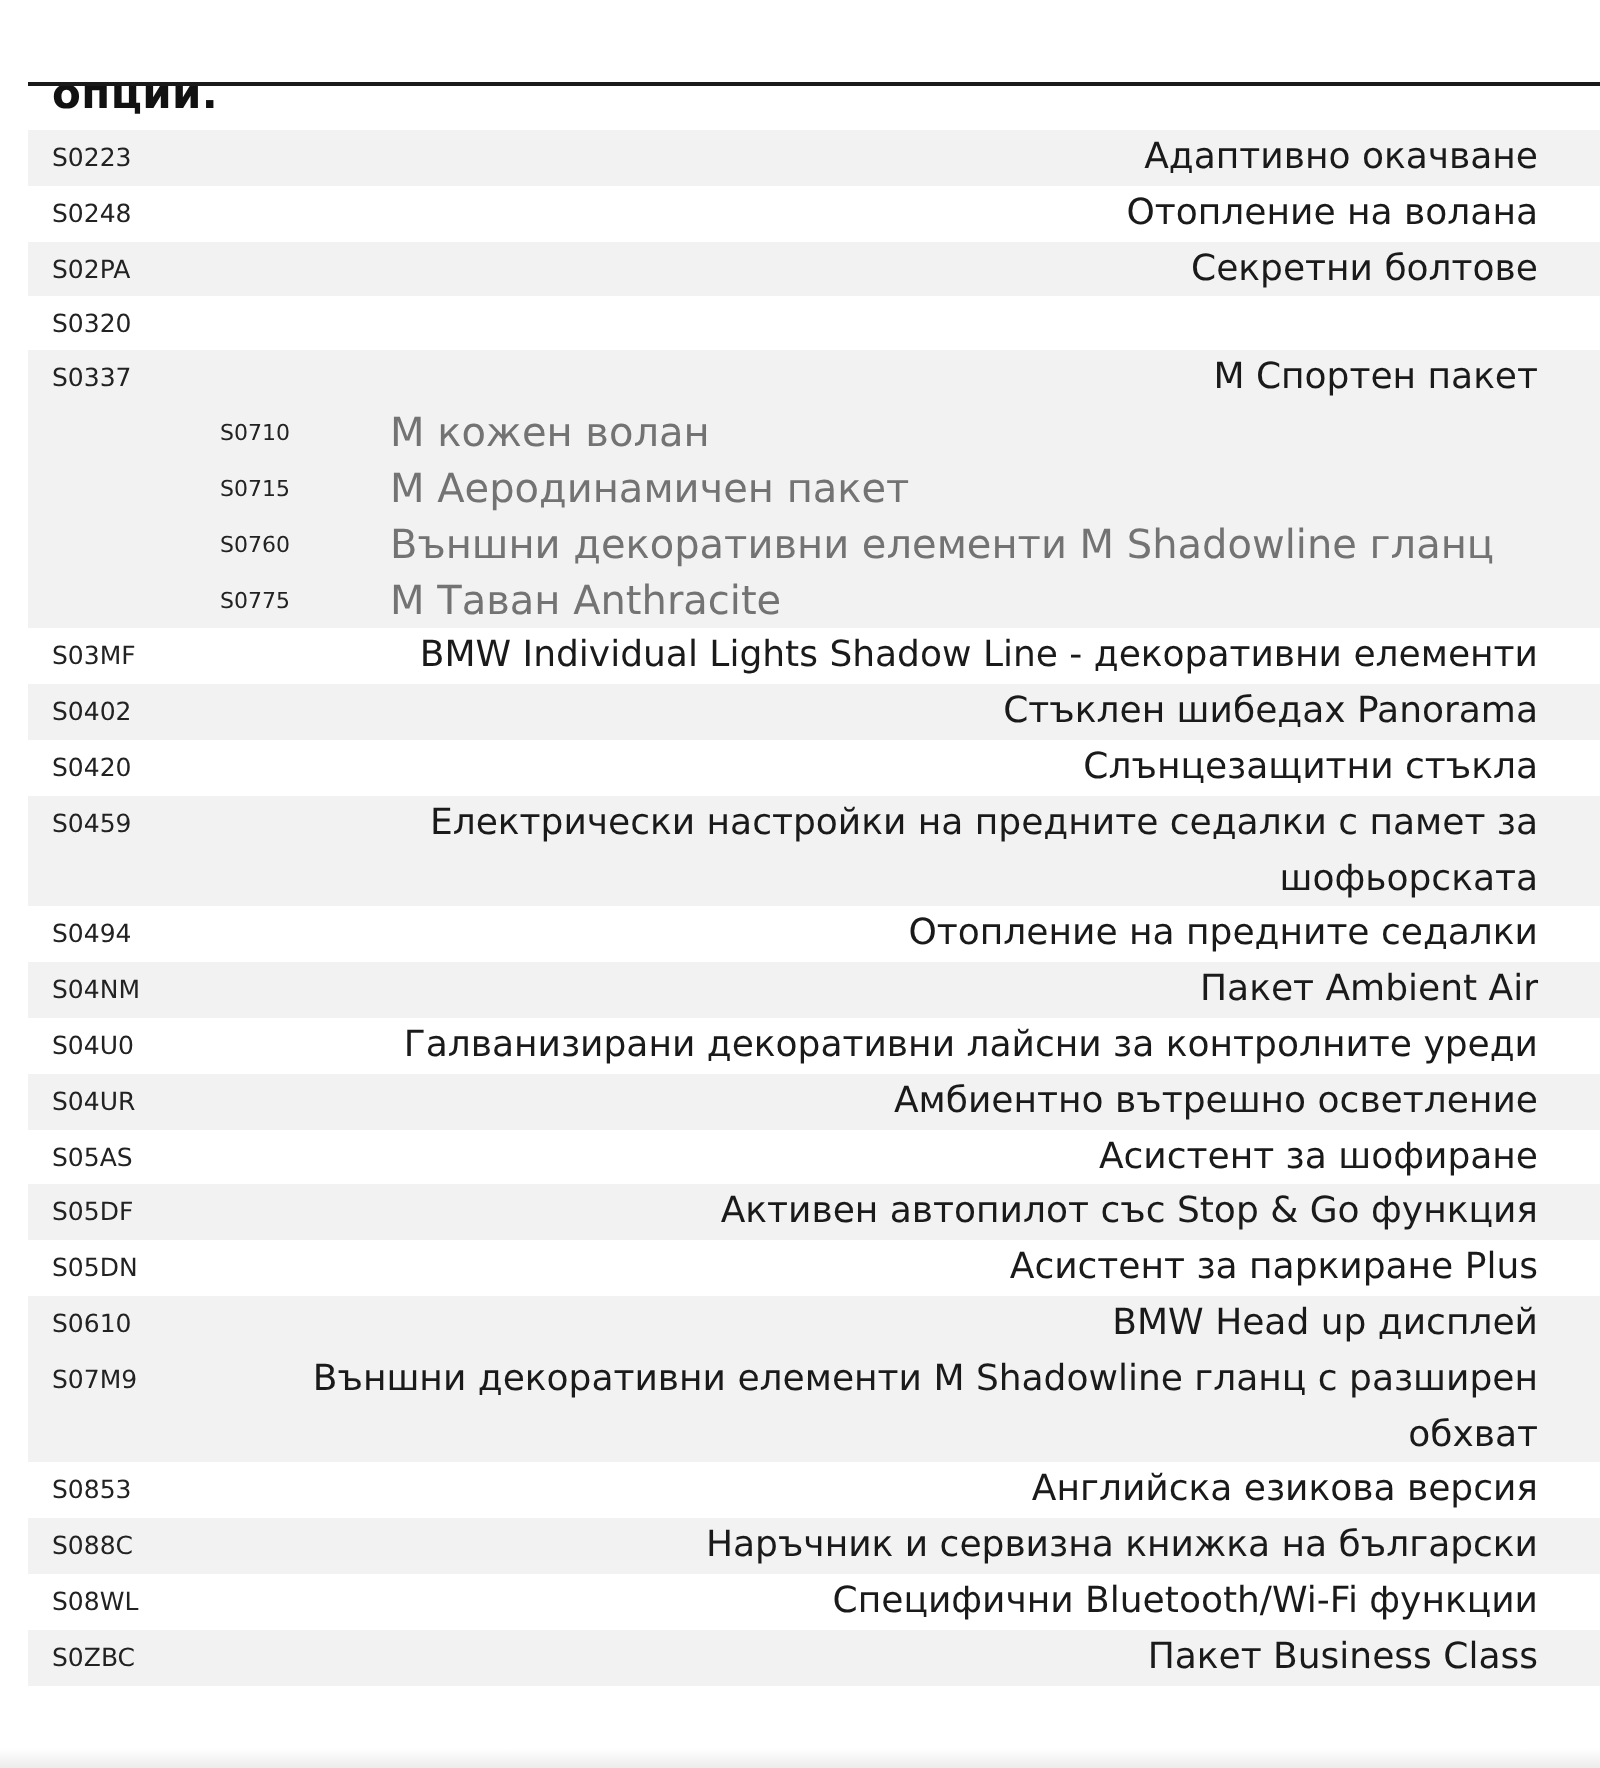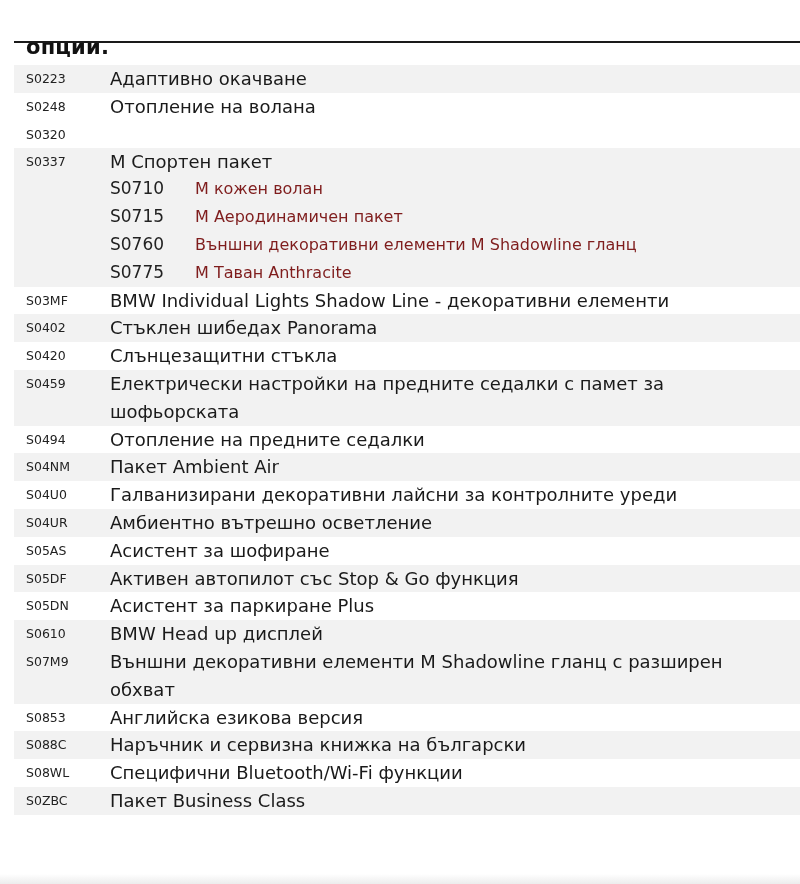--- a/index.html
+++ b/index.html
@@ -7,44 +7,50 @@
          font-family:"DejaVu Sans", sans-serif; color:#1a1a1a; }
   .title { position:absolute; left:26px; top:8px; font-size:21px; font-weight:bold;
            letter-spacing:0.2px; color:#111;margin-top:27px; }
   .rule { position:absolute; left:14px; right:0; top:41px; height:2px; background:#1a1a1a; }
   .list { position:absolute; left:14px; right:0; top:65px; }
   .row { display:flex; align-items:flex-start; }
   .row.alt { background:#f2f2f2; }
   .code { width:84px; flex:none; padding-left:12px; font-size:12.5px; line-height:27px;
           color:#222; }
   .body { flex:1; }
-  .label { font-size:18px; line-height:27.8px; color:#1a1a1a; padding-right:64px; }
+  .label { font-size:18px; line-height:27.8px; color:#1a1a1a; padding-right:31px;text-align:right; }
   .sub { display:flex; }
-  .sub .scode { width:85px; flex:none; font-size:17px; line-height:27.8px; color:#222; }
-  .sub .slabel { font-size:16px; line-height:27.8px; color:#7f1d1d; }
+  .sub .scode { width:85px; flex:none; font-size:11px; line-height:27.8px; color:#222; }
+  .sub .slabel { font-size:20px; line-height:27.8px; color:#737373; }
   .fade { position:absolute; left:0; right:0; bottom:0; height:10px;
           background:linear-gradient(#ffffff, #ececec); }
 </style>
 </head>
 <body>
 
 <div class="title">опции.</div>
 <div class="rule"></div>
 
 <div class="list" id="options-list">
     <div class="row alt">
       <div class="code">S0223</div>
       <div class="body">
         <div class="label">Адаптивно окачване</div>
       </div>
     </div>
     <div class="row">
       <div class="code">S0248</div>
       <div class="body">
         <div class="label">Отопление на волана</div>
+      </div>
+    </div>
+    <div class="row alt">
+      <div class="code">S02PA</div>
+      <div class="body">
+        <div class="label">Секретни болтове</div>
       </div>
     </div>
     <div class="row">
       <div class="code">S0320</div>
     </div>
     <div class="row alt">
       <div class="code">S0337</div>
       <div class="body">
         <div class="label">M Спортен пакет</div>
         <div class="sub">

